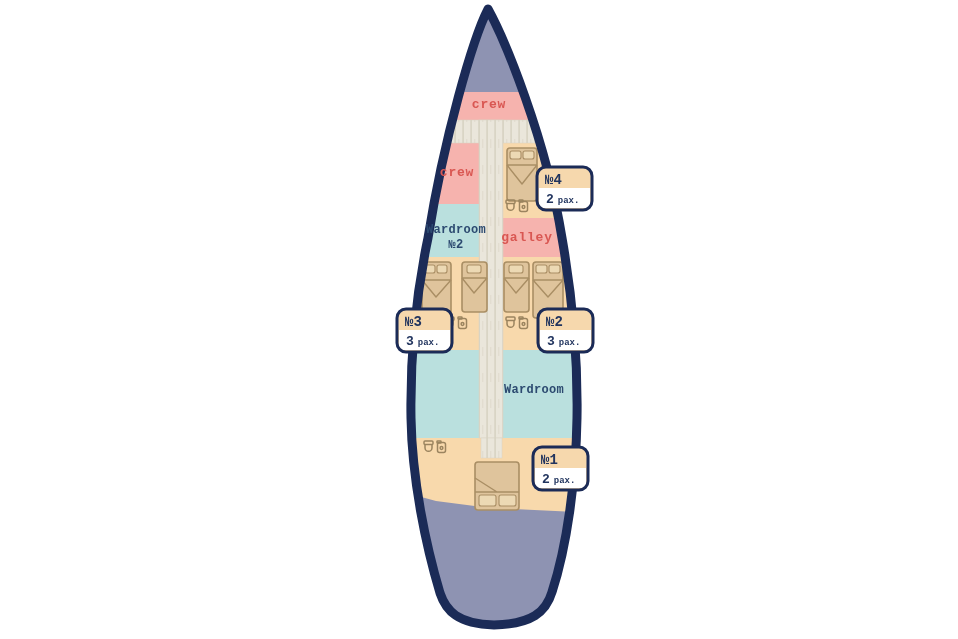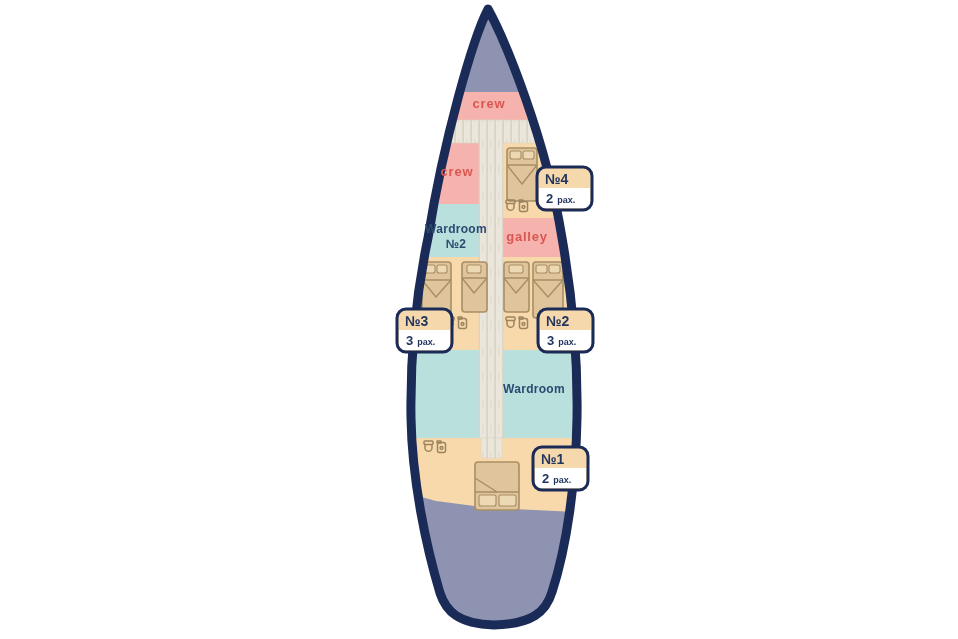--- a/index.html
+++ b/index.html
@@ -1,17 +1,17 @@
 <!DOCTYPE html>
 <html><head>
 <meta charset="utf-8">
 <style>
   html,body{margin:0;padding:0;background:#ffffff;}
   .stage{position:relative;width:958px;height:639px;background:#ffffff;overflow:hidden;
-         font-family:Liberation Sans, sans-serif;}
+         font-family:Liberation Mono, monospace;}
   svg{position:absolute;left:0;top:0;}
   .hull-stroke{fill:none;stroke:#1b2b57;stroke-width:9;stroke-linejoin:round;}
   .room{stroke:none;}
   .wood{stroke:#d8d3c3;stroke-width:.5;}
   .bed{fill:#dfc49c;stroke:#a98e64;stroke-width:1.6;}
   .pillow{fill:#ecd9b4;stroke:#a98e64;stroke-width:1.1;}
   .fold{fill:none;stroke:#a98e64;stroke-width:1.4;stroke-linejoin:round;}
   .wc{fill:none;stroke:#9b845f;stroke-width:1.5;stroke-linejoin:round;}
   .room-label{font-weight:bold;font-size:13px;letter-spacing:.8px;text-anchor:middle;}
   .room-label.small{font-size:12px;letter-spacing:.3px;}

